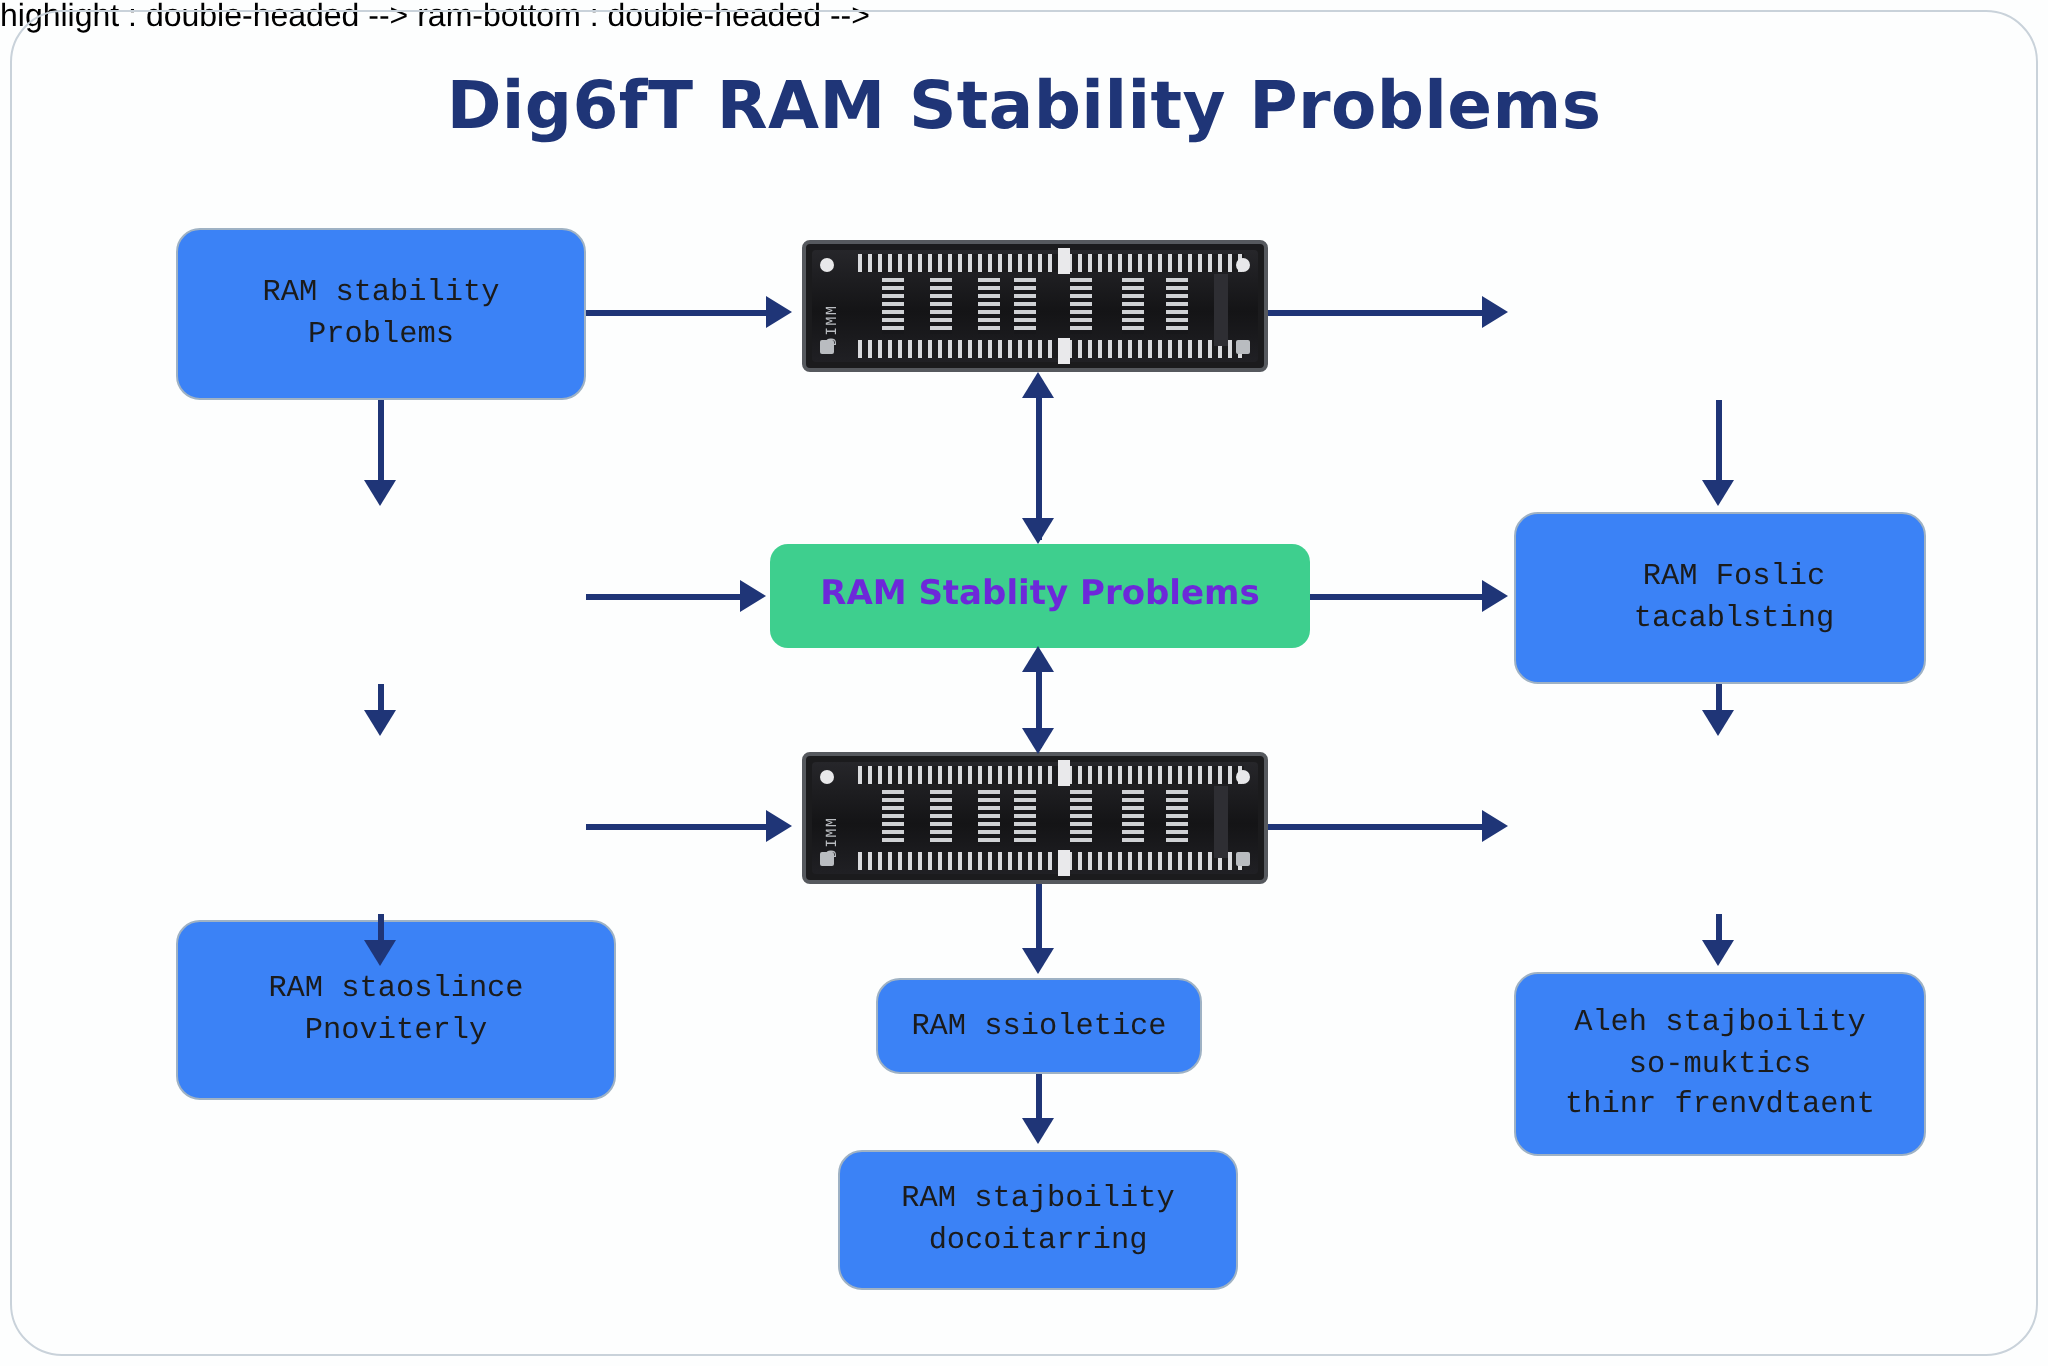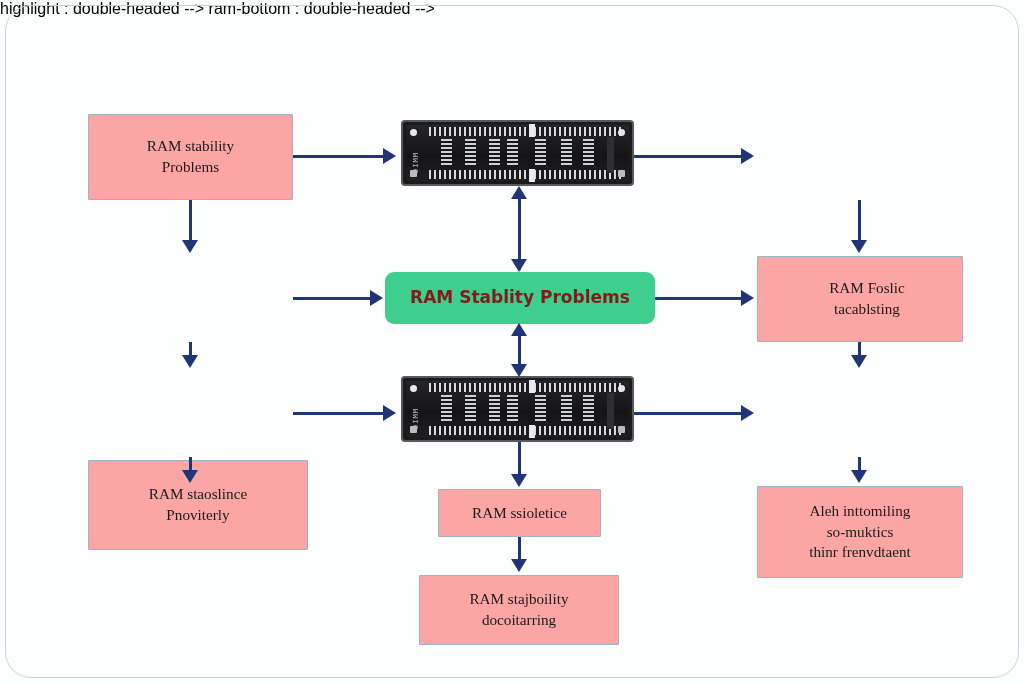--- a/index.html
+++ b/index.html
@@ -47,38 +47,38 @@
     color: #1f3577;
     letter-spacing: 0.2px;
     font-family: "DejaVu Sans", sans-serif;
   }
 
   
   .node {
     position: absolute;
     box-sizing: border-box;
     border: 1.3px solid #9fb2c4;
-    border-radius: 1px;
-    background: #fca5a5;
+    border-radius: 12px;
+    background: #3b82f6;
     display: flex;
     align-items: center;
     justify-content: center;
     text-align: center;
     color: #1b1b1b;
     font-size: 15.2px;
     line-height: 1.38;
     padding: 4px 10px;
-    font-family: Liberation Serif, serif;
+    font-family: Liberation Mono, monospace;
   }
   .node .txt { display: block; }
 
   .node.green {
     background: #3ecf8e;
     border: none;
-    color: #7f1d1d;
+    color: #6d28d9;
     font-weight: bold;
     font-size: 17px;
     border-radius: 9px;
     font-family: "DejaVu Sans", sans-serif;
   }
 
   
   .ram {
     position: absolute;
     box-sizing: border-box;
@@ -185,20 +185,21 @@
     border-bottom: 13px solid #1f3577;
   }
 </style>
 </head>
 <body>
 
 <div id="canvas">
 
   <div class="card-frame"></div>
 
+  <div class="page-title">Dig6fT RAM Stability Problems</div>
 
   
   <div class="node" style="left:88px; top:114px; width:205px; height:86px;">
     <span>
       <span class="txt">RAM stability</span>
       <span class="txt">Problems</span>
     </span>
   </div>
 
 
@@ -215,21 +216,21 @@
   <div class="node" style="left:757px; top:256px; width:206px; height:86px;padding-left:24px;">
     <span>
       <span class="txt">RAM Foslic</span>
       <span class="txt">tacablsting</span>
     </span>
   </div>
 
 
   <div class="node" style="left:757px; top:486px; width:206px; height:92px;">
     <span>
-      <span class="txt">Aleh inttomiling</span>
+      <span class="txt">Aleh stajboility</span>
       <span class="txt">so-muktics</span>
       <span class="txt">thinr frenvdtaent</span>
     </span>
   </div>
 
   
   <div class="node green" style="left:385px; top:272px; width:270px; height:52px;">
     <span class="txt">RAM Stablity Problems</span>
   </div>
 

